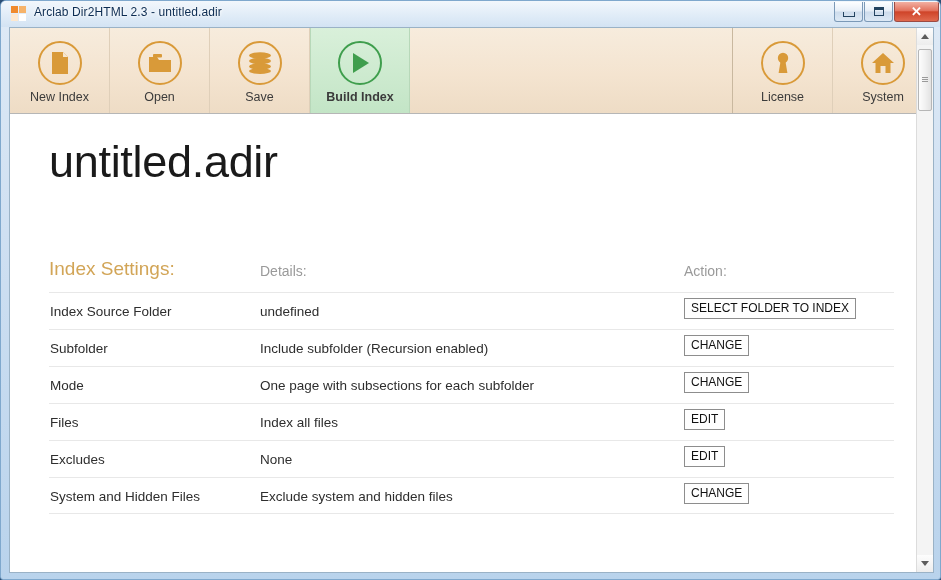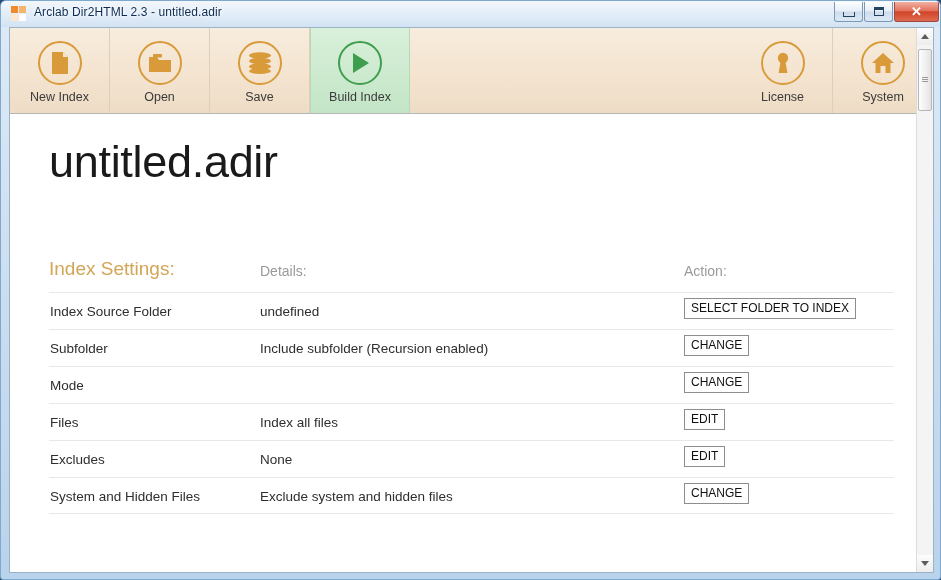--- a/index.html
+++ b/index.html
@@ -119,38 +119,38 @@
   }
 
   
   .toolbar {
     position: relative;
     height: 86px;
     background: linear-gradient(180deg,#f7ecdd 0%, #f4e4d0 55%, #eedcc5 100%);
     border-bottom: 1px solid #b6b6b6;
     display: flex;
     box-sizing: border-box;
-    align-items: center;
   }
   .tb-item {
     width: 100px;
     height: 85px;
     position: relative;
     border-right: 1px solid #dfcfb9;
     display: flex;
     flex-direction: column;
     align-items: center;
     justify-content: flex-start;
     box-sizing: border-box;
     cursor: default;
   }
   .tb-item.active {
     background: linear-gradient(180deg,#d9f0da 0%, #cdeacf 55%, #c3e5c6 100%);
     border-right: 1px solid #b7d8b9;
     border-left: 1px solid #b7d8b9;
+    font-weight: bold;
   }
   .tb-spacer {
     flex: 1 1 auto;
     border-right: 1px solid #c9b89f;
     box-sizing: border-box;
   }
   .tb-icon {
     margin-top: 13px;
     width: 44px; height: 44px;
     border: 2.5px solid #d99a39;
@@ -411,20 +411,21 @@
         <div class="srow">
           <div class="s-name">Subfolder</div>
           <div class="s-detail">Include subfolder (Recursion enabled)</div>
           <div class="s-action">
             <button class="act-btn">CHANGE</button>
           </div>
         </div>
 
         <div class="srow">
           <div class="s-name">Mode</div>
+          <div class="s-detail">One page with subsections for each subfolder</div>
           <div class="s-action">
             <button class="act-btn">CHANGE</button>
           </div>
         </div>
 
         <div class="srow">
           <div class="s-name">Files</div>
           <div class="s-detail">Index all files</div>
           <div class="s-action">
             <button class="act-btn">EDIT</button>

